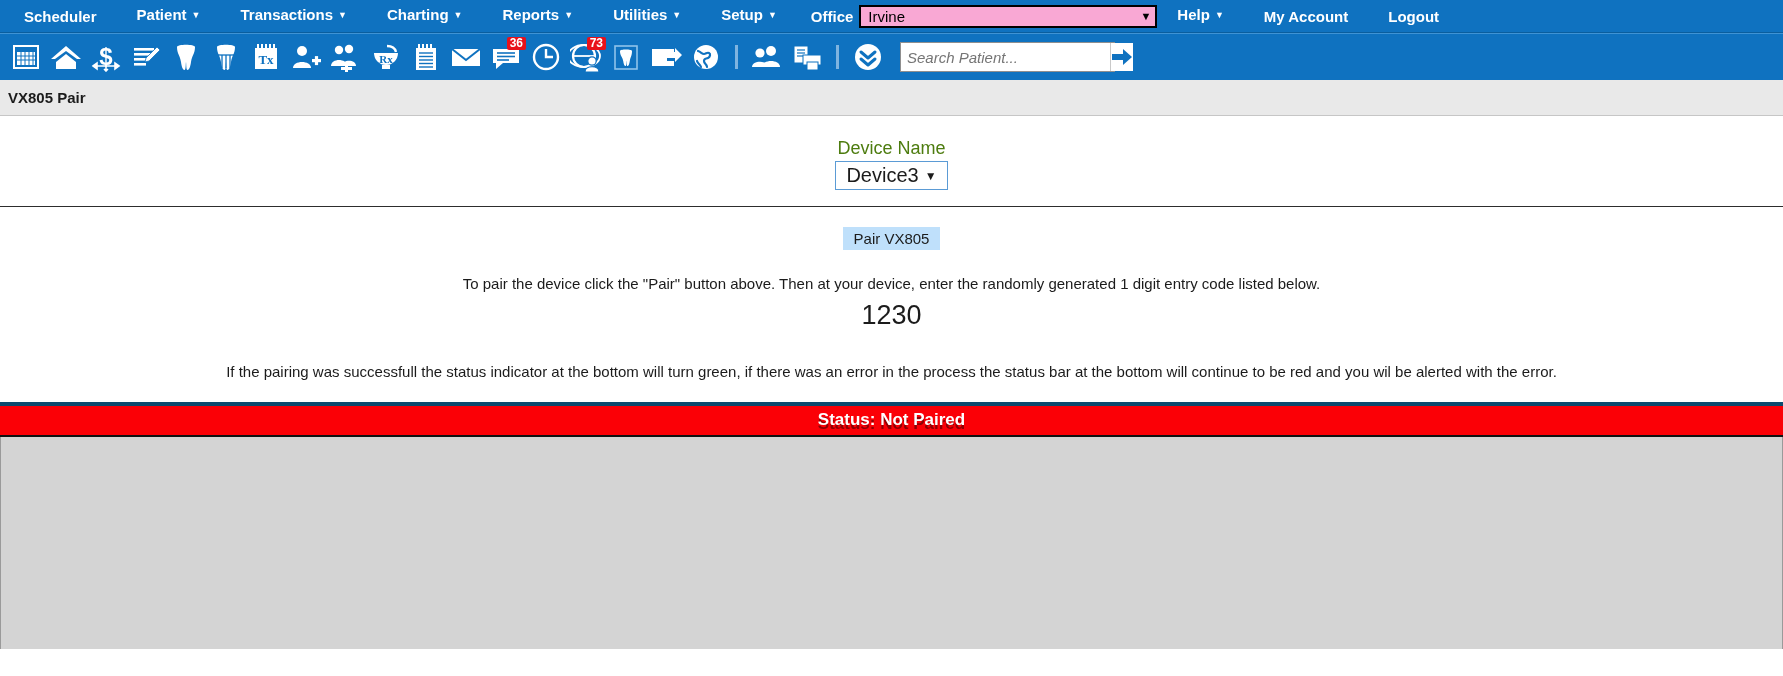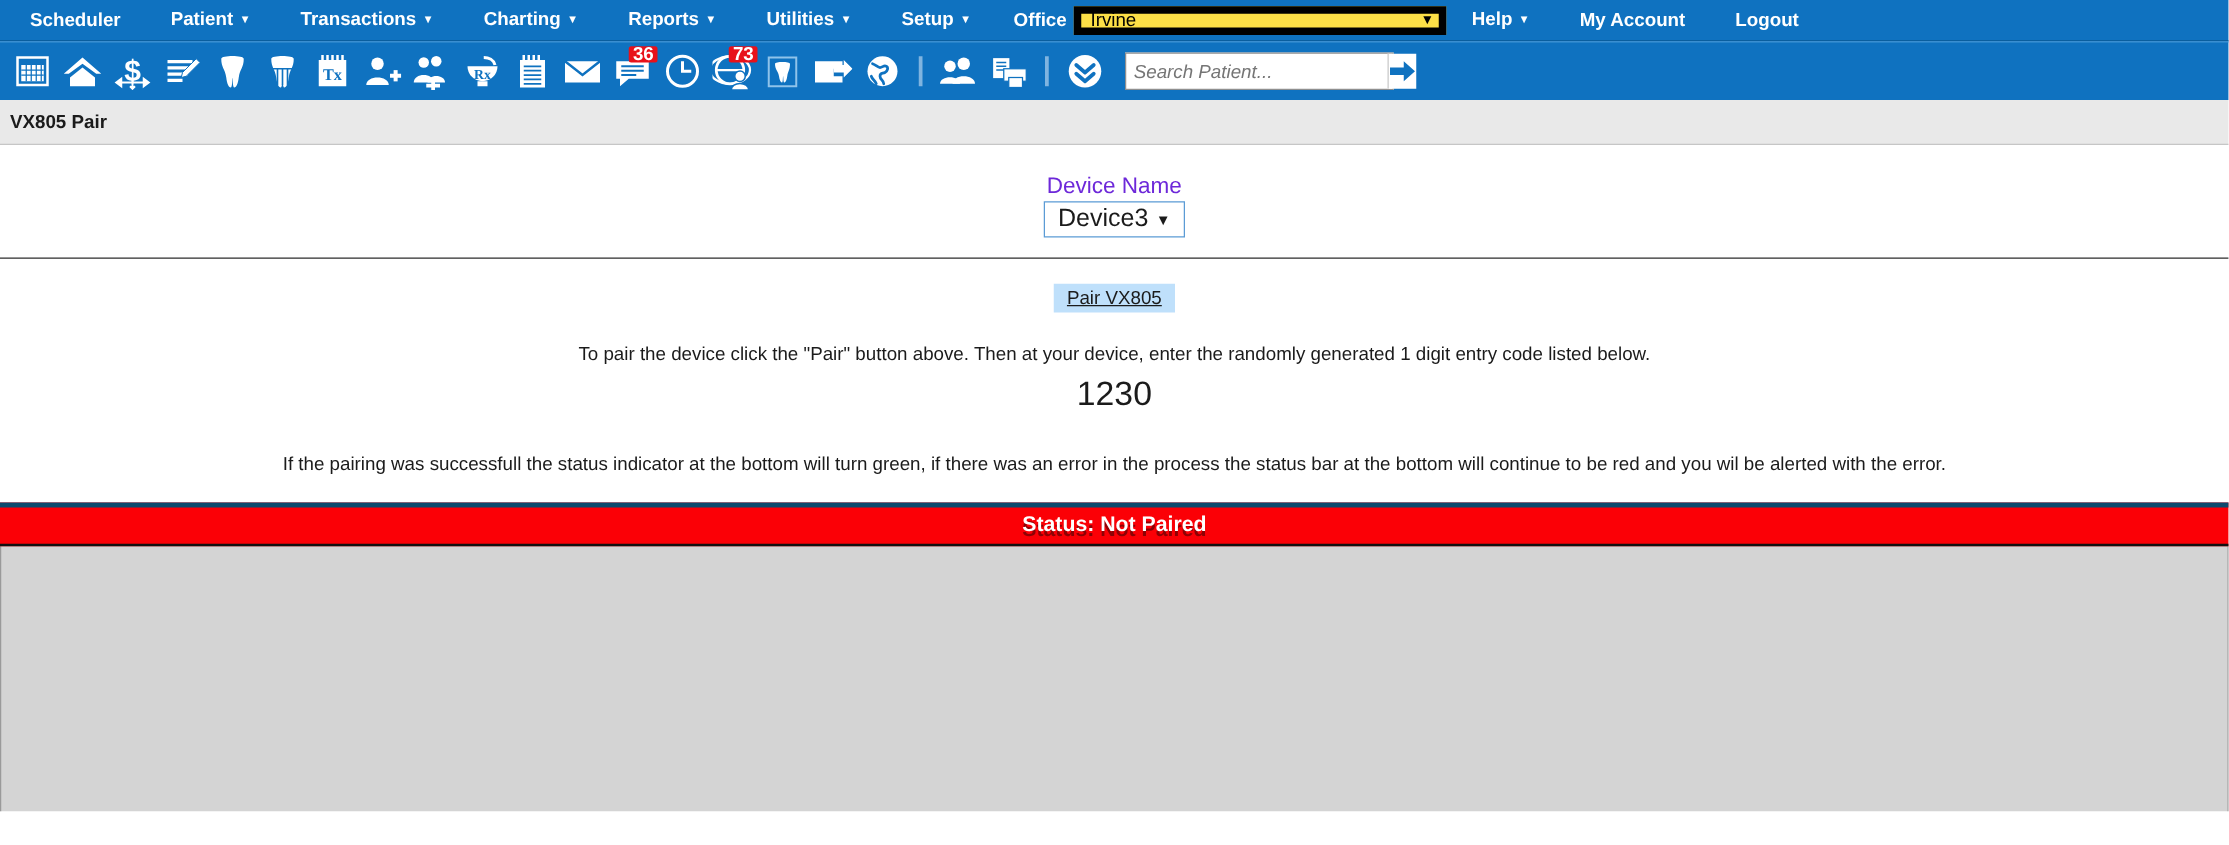--- a/index.html
+++ b/index.html
@@ -44,22 +44,22 @@
   .office-label {
     color: #ffffff;
     font-size: 15px;
     font-weight: bold;
     padding: 0 6px 0 14px;
     white-space: nowrap;
   }
   .office-select {
     width: 298px;
     height: 23px;
-    background: #fde047;
-    border: 6px solid #000000;
+    background: #f9a8d4;
+    border: 2px solid #000000;
     display: flex;
     align-items: center;
     justify-content: space-between;
     font-size: 15px;
     color: #000;
     padding: 0 4px 0 7px;
     box-sizing: border-box;
     cursor: pointer;
   }
   .office-select .caret { font-size: 11px; }
@@ -84,21 +84,21 @@
     cursor: pointer;
     flex: 0 0 auto;
   }
   .tb-icon svg { display: block; }
   .badge {
     position: absolute;
     top: 0px;
     right: 0px;
     background: #e8111a;
     color: #ffffff;
-    font-size: 15px;
+    font-size: 12px;
     font-weight: bold;
     line-height: 13px;
     padding: 0 3px;
     border-radius: 2px;
     min-width: 13px;
     text-align: center;
   }
   .tb-sep {
     width: 3px;
     height: 24px;
@@ -178,21 +178,21 @@
 
   
   .content { position: relative; }
   .device-block {
     text-align: center;
     padding-top: 22px;
     padding-bottom: 8px;
   }
   .device-label {
     font-size: 18px;
-    color: #6d28d9;
+    color: #4d7c0f;
     margin-bottom: 2px;
   }
   .device-select {
     display: inline-flex;
     align-items: center;
     justify-content: center;
     gap: 6px;
     border: 1px solid #5b9bd5;
     background: #ffffff;
     font-size: 20px;
@@ -214,21 +214,20 @@
   }
   .pair-btn {
     display: inline-block;
     background: #bfe0fb;
     color: #1b1b1b;
     font-size: 15px;
     padding: 3px 11px;
     border: none;
     cursor: pointer;
     font-family: "Liberation Sans", sans-serif;
-    text-decoration: underline;
   }
 
   .instruction {
     text-align: center;
     font-size: 15px;
     color: #1b1b1b;
     margin-top: 25px;
   }
   .entry-code {
     text-align: center;

